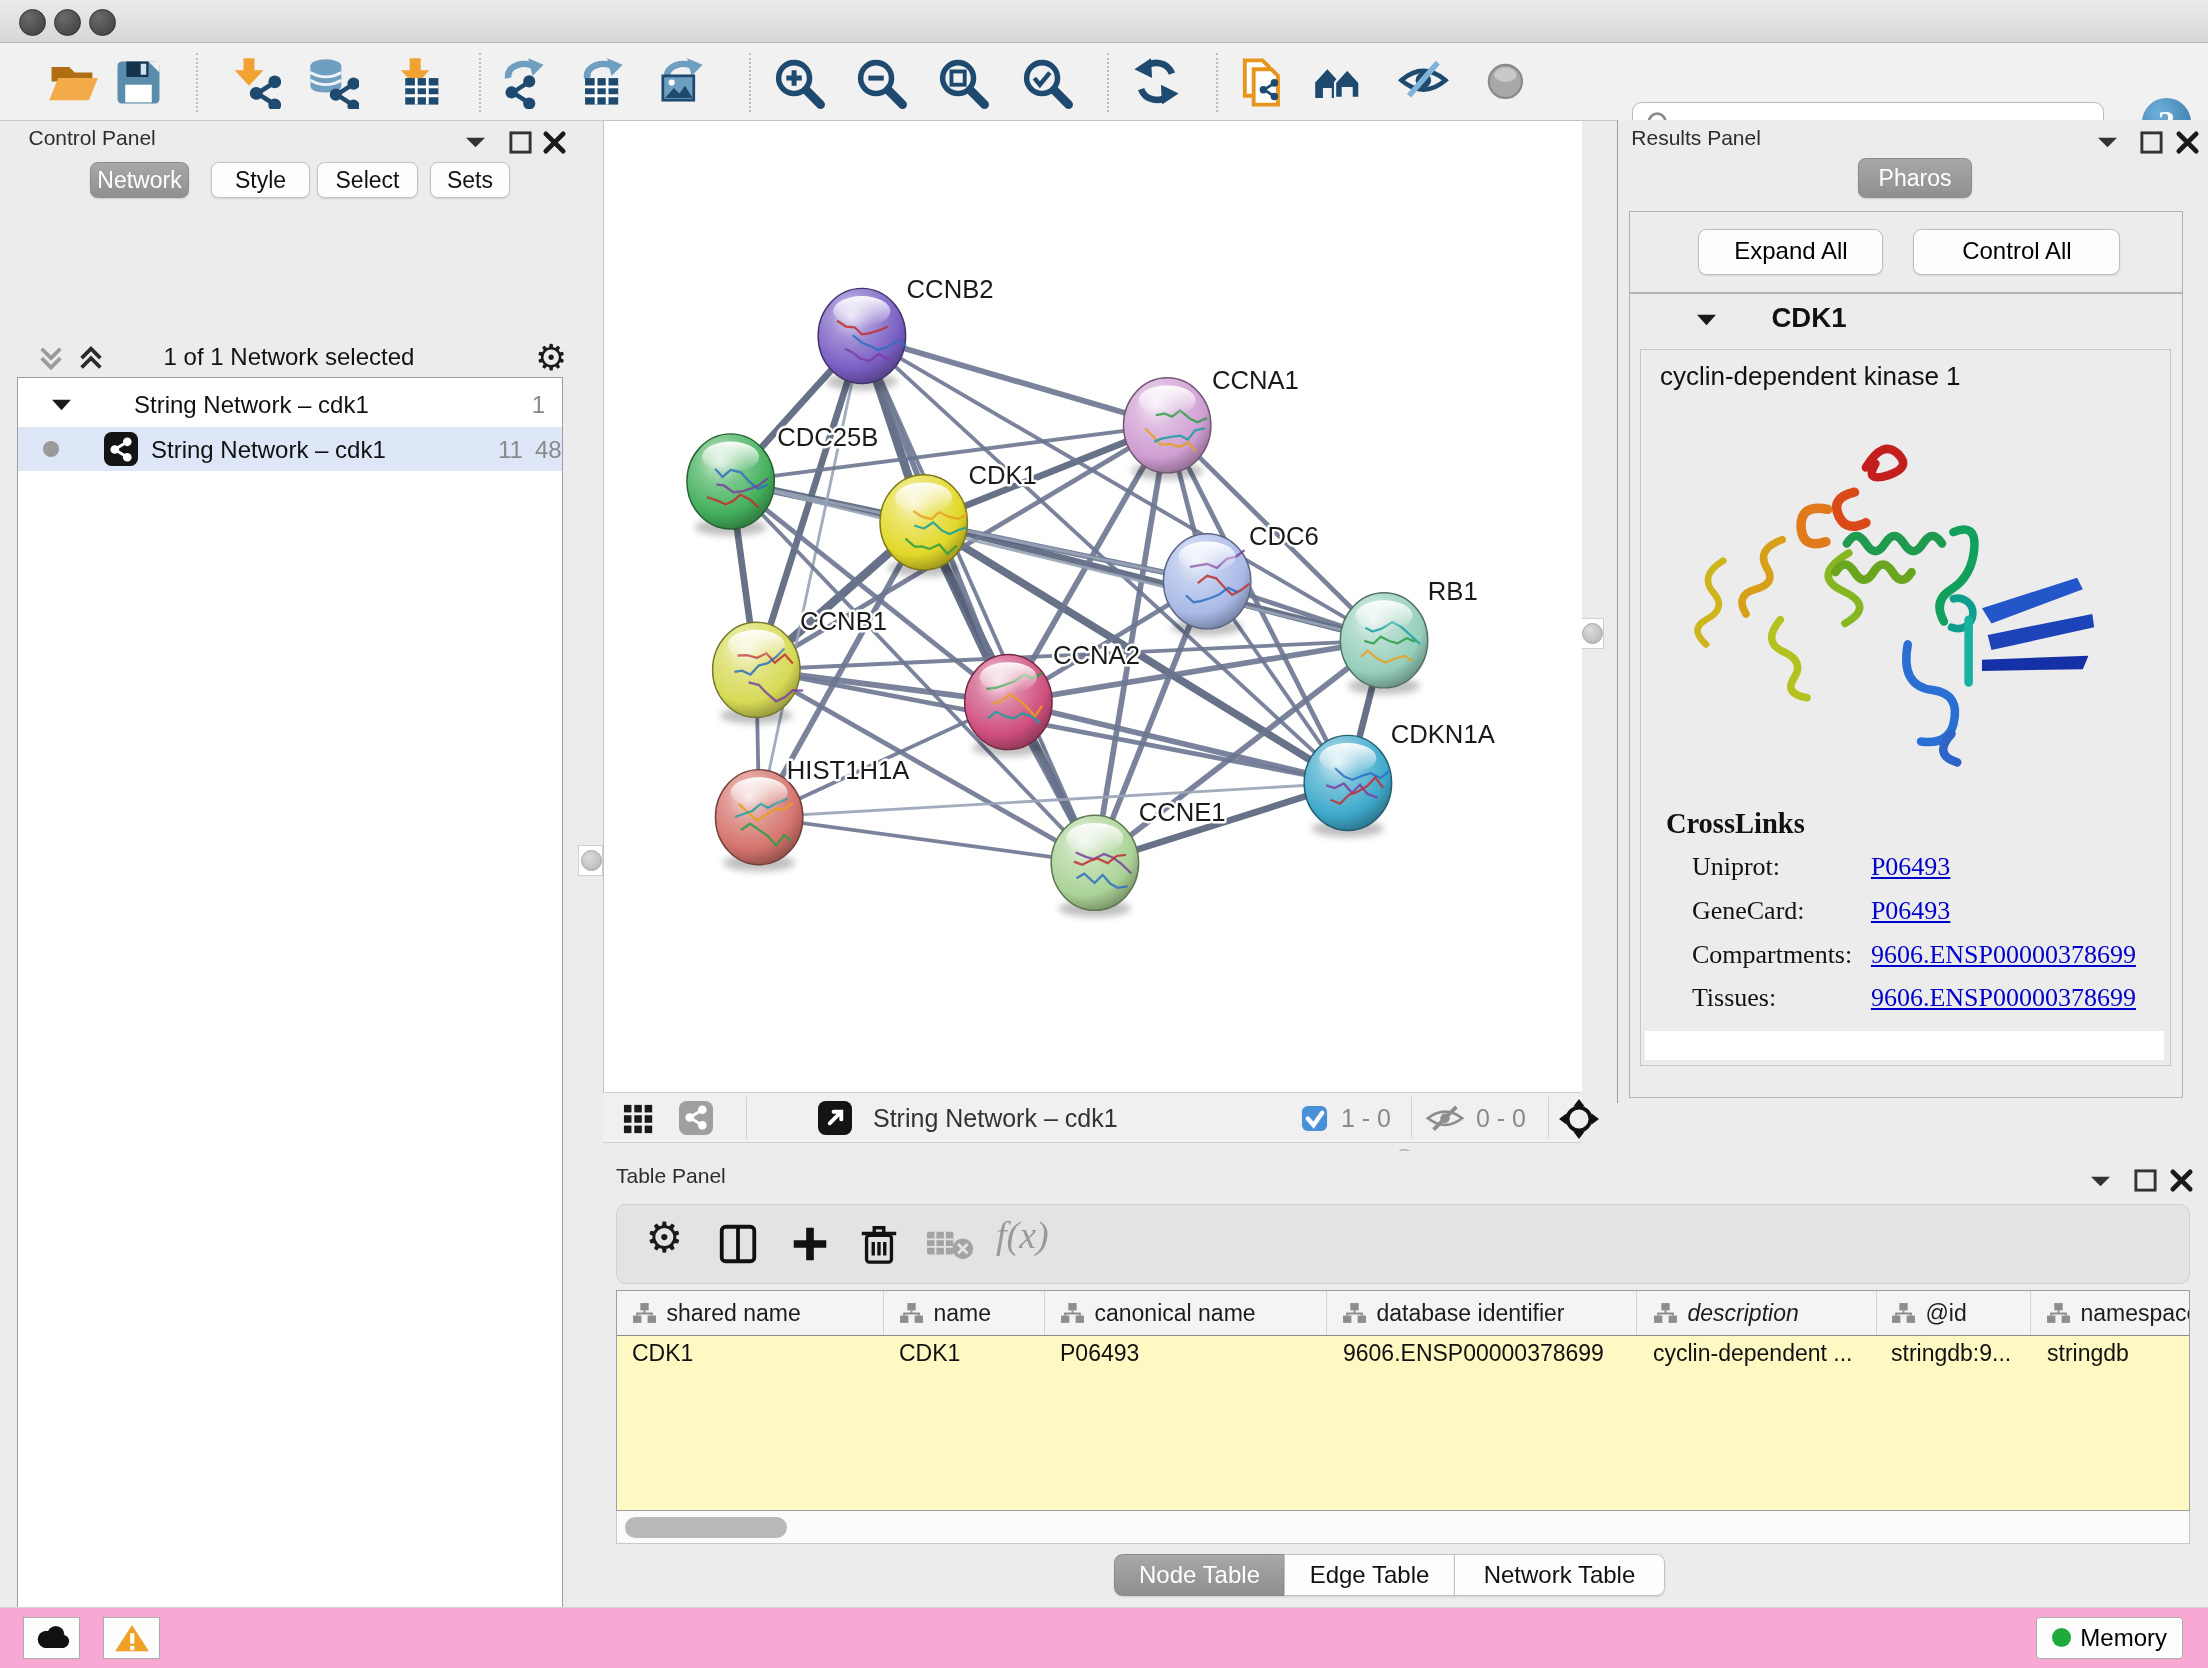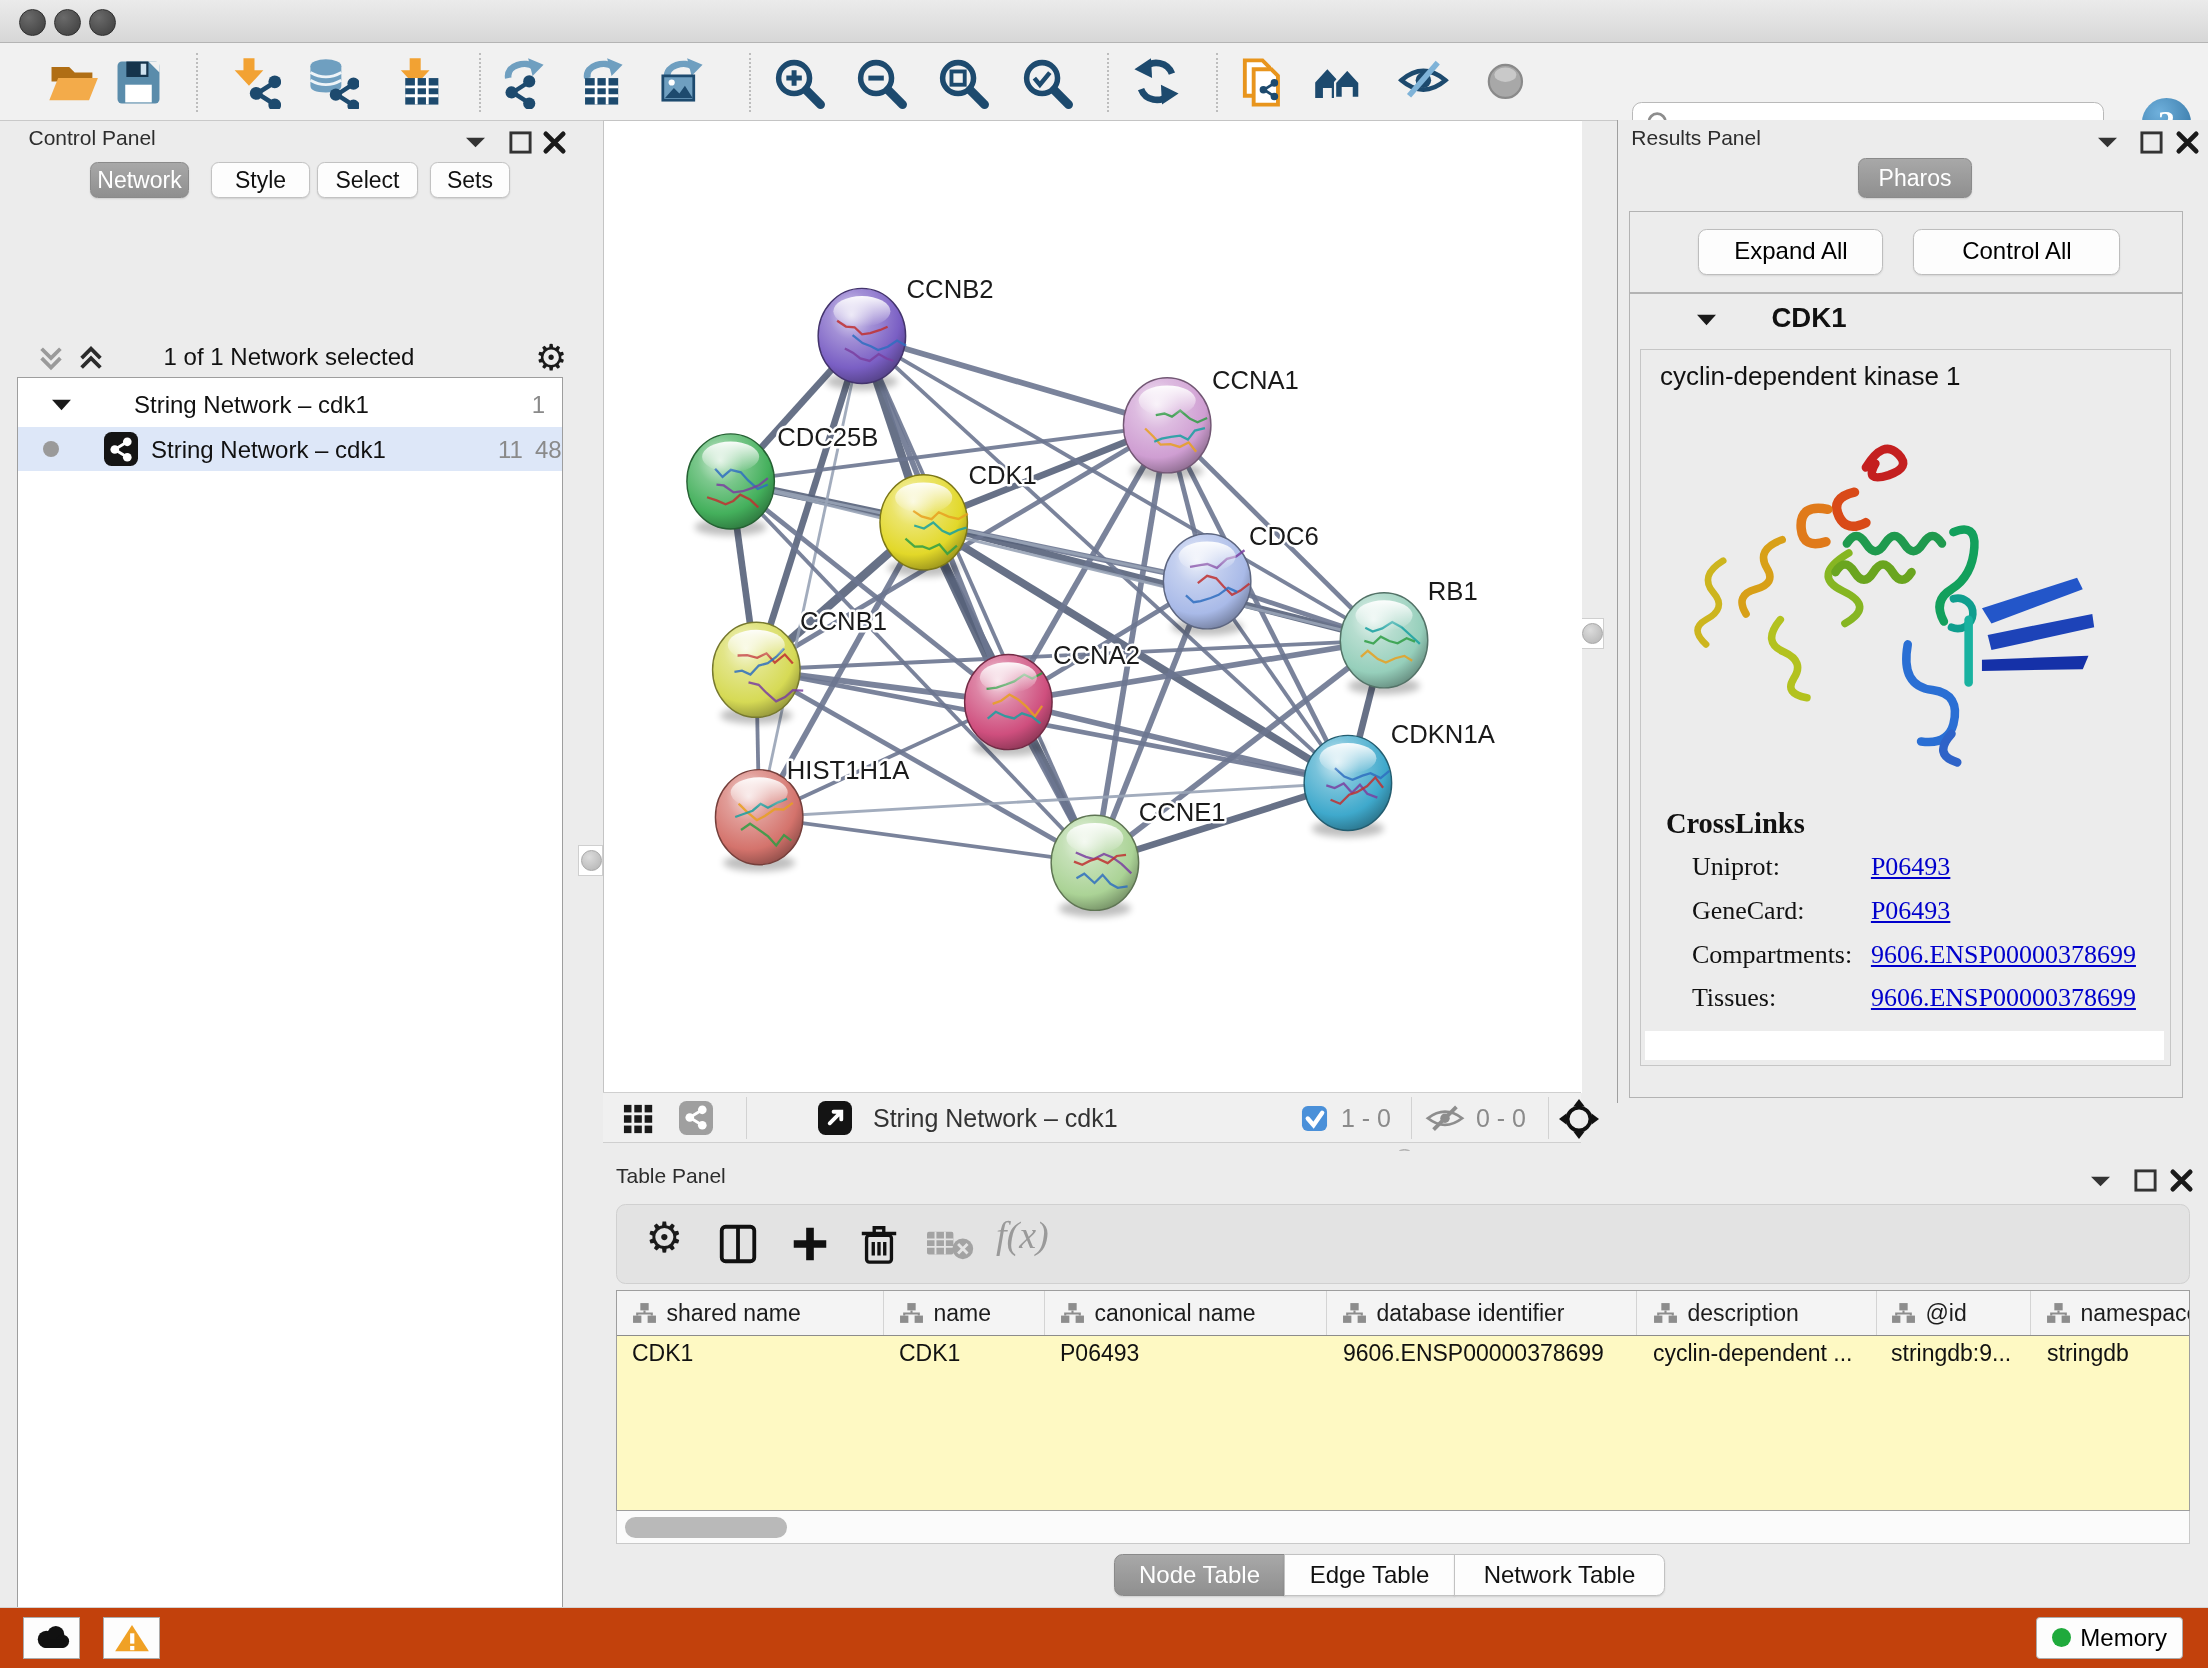--- a/index.html
+++ b/index.html
@@ -86,21 +86,21 @@
   .td-cell{position:absolute;top:49px;font-size:23px;color:#111;}
   #tp-hscroll{position:absolute;left:47px;top:360px;width:1572px;height:32px;background:#fbfbfb;
     border:1px solid #c9c9c9;border-top:none;}
   #tp-thumb{position:absolute;left:7.6px;top:5.7px;width:162px;height:21px;border-radius:10.5px;background:#b9b9b9;}
   #tp-tabs{position:absolute;left:0;top:403px;width:100%;text-align:center;}
   #tp-tabs .seg-btn{height:40px;line-height:40px;font-size:24px;border-radius:0;margin:0 -1px 0 0;}
   #tp-tabs .seg-btn:first-child{border-radius:8.6px 0 0 8.6px;}
   #tp-tabs .seg-btn:last-child{border-radius:0 8.6px 8.6px 0;}
 
   
-  #statusbar{position:absolute;left:0;top:1607px;width:2208px;height:61px;background:#c2410c;
+  #statusbar{position:absolute;left:0;top:1607px;width:2208px;height:61px;background:#f9a8d4;
     border-top:1.9px solid #d4d4d4;}
   .sb-btn{position:absolute;top:8.6px;width:55px;height:40px;background:#fdfdfd;border:1.9px solid #ababab;
     display:flex;align-items:center;justify-content:center;cursor:pointer;}
   #memory-btn{position:absolute;right:25px;top:8.6px;height:40px;background:#fdfdfd;border:1px solid #ababab;
     border-radius:3.8px;display:flex;align-items:center;gap:9.5px;padding:0 15px;font-size:24px;cursor:pointer;}
   #mem-dot{width:19px;height:19px;border-radius:50%;}
 
   .netlabel{font-size:27px;font-weight:500;fill:#1a1a1a;paint-order:stroke;
     stroke:#ffffff;stroke-width:5px;stroke-linejoin:round;}
 </style>
@@ -764,21 +764,21 @@
             <svg width="25" height="25" viewBox="0 0 24 24">
     <g fill="#8d8d8d">
                 <rect x="8" y="2" width="8" height="7"></rect>
                 <rect x="1" y="14" width="8" height="7"></rect>
                 <rect x="15" y="14" width="8" height="7"></rect>
               </g>
     <path d="M12 9 v3 M5 14 v-2 h14 v2" stroke="#8d8d8d" stroke-width="2" fill="none"></path>
             </svg>
             <span>database identifier</span>
           </div>
-          <div class="th-cell" style="left: 1021px; width: 239px;">
+          <div class="th-cell" style="left: 1021px; width: 239px; font-style: italic;">
             <svg width="25" height="25" viewBox="0 0 24 24">
     <g fill="#8d8d8d">
                 <rect x="8" y="2" width="8" height="7"></rect>
                 <rect x="1" y="14" width="8" height="7"></rect>
                 <rect x="15" y="14" width="8" height="7"></rect>
               </g>
     <path d="M12 9 v3 M5 14 v-2 h14 v2" stroke="#8d8d8d" stroke-width="2" fill="none"></path>
             </svg>
             <span>description</span>
           </div>

